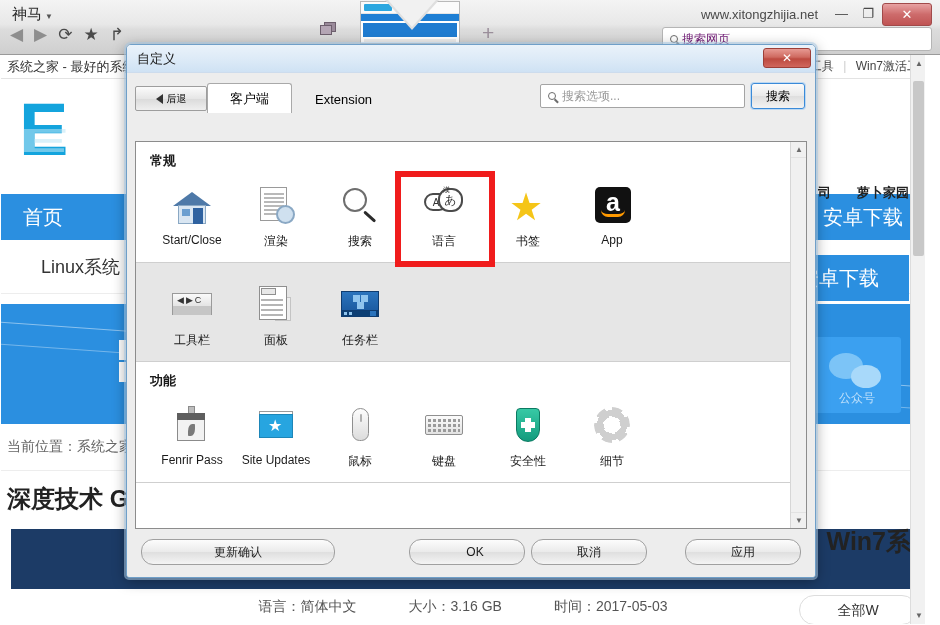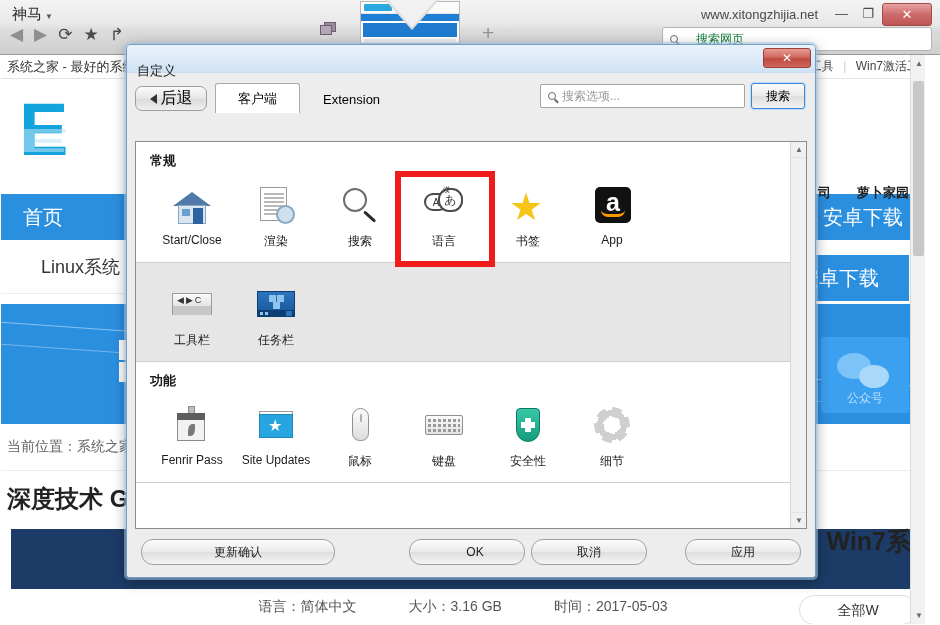--- a/index.html
+++ b/index.html
@@ -65,22 +65,22 @@
   .wbtn.max { right: 66px; }
   .wbtn.close {
     right: 8px; top: 3px; width: 50px; height: 23px;
     background: linear-gradient(to bottom, #e8a2a2, #cd6b6b 50%, #c05454);
     border: 1px solid #a14a4a; border-radius: 3px;
     color: #fff; text-align: center; line-height: 21px; font-size: 13px;
   }
   .srch-web {
     position: absolute; right: 8px; top: 27px; width: 270px; height: 24px;
     background: #fff; border: 1px solid #b5b5b5; border-radius: 3px;
-    display: flex; align-items: center; gap: 18px; padding-left: 7px;
-    font-size: 12px; color: #15803d;
+    display: flex; align-items: center; gap: 4px; padding-left: 7px;
+    font-size: 12px; color: #701a75;
   }
   .mag { display:inline-block; width:8px;height:8px;border:1.6px solid #6d6d6d;border-radius:50%; position:relative; }
   .mag::after{content:"";position:absolute;right:-4px;bottom:-3px;width:5px;height:1.6px;background:#6d6d6d;transform:rotate(45deg);}
 
   
   .page { position: absolute; left: 1px; top: 55px; width: 924px; height: 569px; background: #fff; overflow: hidden; }
   .page-topbar {
     height: 24px; border-bottom: 1px solid #e3e3e3; display:flex; align-items:center;
     font-size: 13px; color: #333; padding: 0 6px; justify-content: space-between;
   }
@@ -120,21 +120,21 @@
   .breadcrumb { padding: 14px 6px; font-size: 14px; color: #666; border-bottom:1px solid #ededed;}
   .art-title { padding: 12px 6px 0 6px; font-size: 24px; font-weight: bold; color:#222; }
   .art-shot { margin: 14px 10px 0 10px; height: 60px; background: #1c3b66; position:relative;}
   .art-shot .dp { position:absolute; left:130px; top:22px; color:#fff; font-size:9px; letter-spacing:.5px;}
   .art-shot .dp b { font-size: 13px; }
   .meta {
     position:absolute; left:0; bottom: 8px; width: 100%; display:flex; gap: 52px;
     justify-content: center; font-size: 14px; color: #555;
   }
   .aside-android { position:absolute; right: 16px; top: 200px; width: 140px; height: 46px; background:#2b8fe0; color:#fff; font-size:20px; text-align:center; line-height:46px;}
-  .aside-wechat { position:absolute; right: 16px; top: 282px; width: 88px; height: 76px; background:#3ba0f0; border-radius:3px; }
+  .aside-wechat { position:absolute; right: 24px; top: 282px; width: 88px; height: 76px; background:#3ba0f0; border-radius:3px; }
   .aside-wechat .wc { position:absolute; left: 16px; top: 16px; width:34px;height:26px;background:#7cc4f7;border-radius:50%;}
   .aside-wechat .wc2 { position:absolute; left: 38px; top: 28px; width:30px;height:23px;background:#a8d9fa;border-radius:50%;}
   .aside-wechat .lbl { position:absolute; left:0; bottom:6px; width:100%; text-align:center; color:#bfe0fb; font-size:12px;}
   .aside-win7 { position:absolute; right: 14px; top: 470px; font-size: 25px; font-weight: bold; color:#222;}
   .aside-pill { position:absolute; right: 8px; width: 118px; height: 30px; border:1px solid #ddd; border-radius:15px; text-align:center; line-height:28px; font-size:14px; color:#333;}
   .aside-pill.p1 { top: 540px; }
   .page-scroll { position:absolute; right:0; top: 0; width: 15px; height: 569px; background:#f1f1f1; border-left:1px solid #dcdcdc;}
   .page-scroll .th { position:absolute; left:2px; top:26px; width:11px; height:175px; background:#c8c8c8; border-radius:2px;}
   .page-scroll .ar { position:absolute; left:4px; font-size:8px; color:#666;}
   .page-scroll .ar.up { top: 4px;} .page-scroll .ar.dn { bottom: 4px;}
@@ -147,35 +147,35 @@
     border-radius: 5px 5px 3px 3px;
     box-shadow: 0 3px 14px rgba(0,0,0,.38);
     outline: 2px solid rgba(168,200,228,.55);
   }
   .dlg-titlebar {
     height: 28px; position: relative;
     background: linear-gradient(to bottom, #eaf2fa 0%, #dceaf7 55%, #cfe2f4 100%);
     border-radius: 4px 4px 0 0;
     border-bottom: 1px solid #cddced;
   }
-  .dlg-title { position:absolute; left: 10px; top: 5px; font-size: 13px; color:#1b1b1b;margin-top:12px;}
+  .dlg-title { position:absolute; left: 10px; top: 5px; font-size: 13px; color:#1b1b1b;}
   .dlg-close {
     position:absolute; right: 4px; top: 3px; width: 48px; height: 20px;
     background: linear-gradient(to bottom, #e79a93 0%, #cf6a60 45%, #bd4a40 55%, #d0665c 100%);
     border: 1px solid #9d3f38; border-radius: 3px;
     color:#fff; font-size: 12px; text-align:center; line-height:18px;
   }
   .dlg-body { position:absolute; left:0; top:28px; width:100%; bottom:0; padding: 8px 8px 0 8px;}
 
   .dlg-tabrow { position: relative; height: 32px; display:flex; align-items:flex-end; }
   .back-btn {
-    width: 72px; height: 25px; margin-right: 8px; margin-bottom: 2px;
+    width: 72px; height: 25px; margin-bottom: 2px;
     background: linear-gradient(to bottom, #fbfbfb, #e6e6e6 50%, #dadada 51%, #efefef);
-    border: 1px solid #9d9d9d; border-radius: 7px;
-    font-size: 16px; display:flex; align-items:center; justify-content:center; gap:4px;
+    border: 1px solid #9d9d9d; border-radius: 2px;
+    font-size: 10px; display:flex; align-items:center; justify-content:center; gap:4px;
   }
   .tab {
     height: 28px; padding: 0 22px; font-size: 13px;
     display:flex; align-items:center; justify-content:center;
     border: 1px solid transparent; border-bottom: none;
   }
   .tab.active {
     background: #fff; border-color: #a9a9a9; border-radius: 3px 3px 0 0;
     position: relative; z-index: 3; height: 30px;
   }
@@ -508,20 +508,34 @@
                   <div class="ico">
                     <div class="ic-tool">
                       <div class="sym">◀▶C</div>
                       <div class="g"></div>
                     </div>
                   </div>
                   <div class="lbl">工具栏</div>
                 </div>
                 <div class="cell">
                   <div class="ico">
+                    <div class="ic-panel">
+                      <div class="sh"></div>
+                      <div class="o"></div>
+                      <div class="hd"></div>
+                      <div class="ln" style="top:16px"></div>
+                      <div class="ln" style="top:21px"></div>
+                      <div class="ln" style="top:26px"></div>
+                      <div class="ln" style="top:31px"></div>
+                    </div>
+                  </div>
+                  <div class="lbl">面板</div>
+                </div>
+                <div class="cell">
+                  <div class="ico">
                     <div class="ic-taskbar">
                       <div class="sc"></div>
                       <i style="left:14px;top:12px"></i>
                       <i style="left:22px;top:12px"></i>
                       <i style="left:18px;top:19px"></i>
                       <div class="bar"></div>
                       <i style="left:5px;top:29px;width:3px;height:3px"></i>
                       <i style="left:10px;top:29px;width:3px;height:3px"></i>
                       <i style="left:31px;top:28px;width:6px;height:5px;background:#2b74bd"></i>
                     </div>

